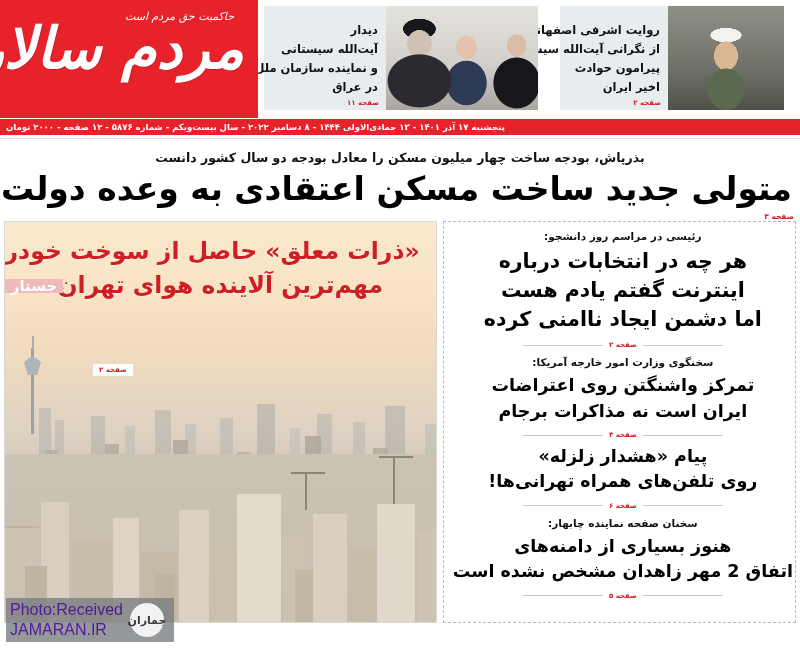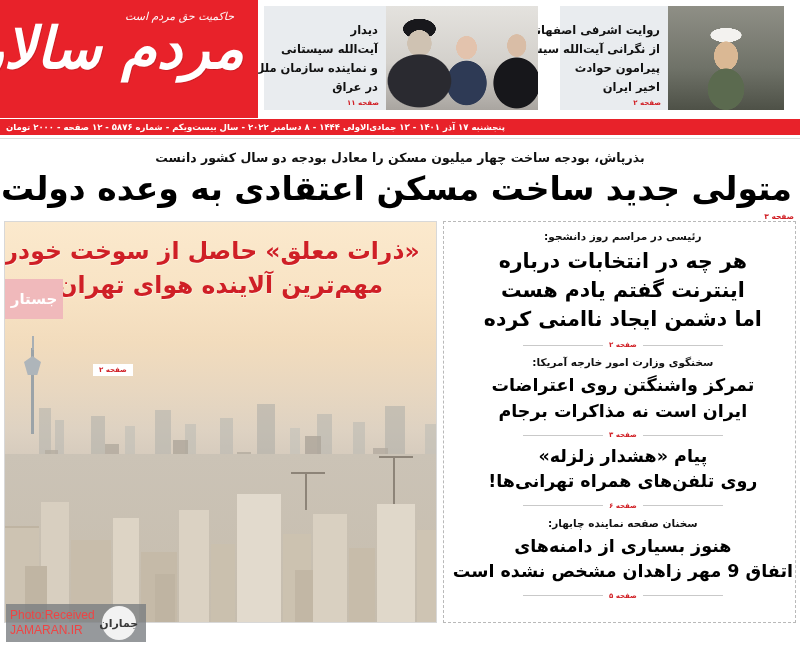--- a/index.html
+++ b/index.html
@@ -305,21 +305,21 @@
     color: #d12026;
     background: #ffffff;
     padding: 2px 6px;
     z-index: 7;
   }
   .jostar-tab {
     position: absolute;
     top: 57px;
     left: 0;
     width: 58px;
-    height: 40px;
+    height: 14px;
     background: #f0b9bb;
     color: #ffffff;
     font-size: 15px;
     font-weight: bold;
     display: flex;
     align-items: center;
     justify-content: center;
     z-index: 7;
     letter-spacing: 1px;
     font-family: "DejaVu Sans", sans-serif;
@@ -424,22 +424,22 @@
     font-family: "DejaVu Sans", sans-serif;
   }
   .wm-lines {
     display: flex;
     flex-direction: column;
     line-height: 1.25;
     direction: ltr;
     text-align: left;
   }
   .wm-lines span {
-    color: #ef4444;
-    font-size: 12px;
+    color: #4c1d95;
+    font-size: 16px;
     font-family: "Liberation Sans", sans-serif;
   }
 </style>
 </head>
 <body>
 
 <div class="page">
 
   <div class="nameplate-row">
 
@@ -523,21 +523,21 @@
       <div class="side-sep">
         <span class="bar"></span>
         <span class="pg">صفحه ۶</span>
         <span class="bar"></span>
       </div>
 
       <div class="side-story">
         <div class="side-lead">سخنان صفحه نماینده چابهار:</div>
         <div class="side-title sm">
           <div>هنوز بسیاری از دامنه‌های</div>
-          <div>اتفاق 9 مهر زاهدان مشخص نشده است</div>
+          <div>اتفاق 2 مهر زاهدان مشخص نشده است</div>
         </div>
       </div>
 
       <div class="side-sep">
         <span class="bar"></span>
         <span class="pg">صفحه ۵</span>
         <span class="bar"></span>
       </div>
 
     </div>

